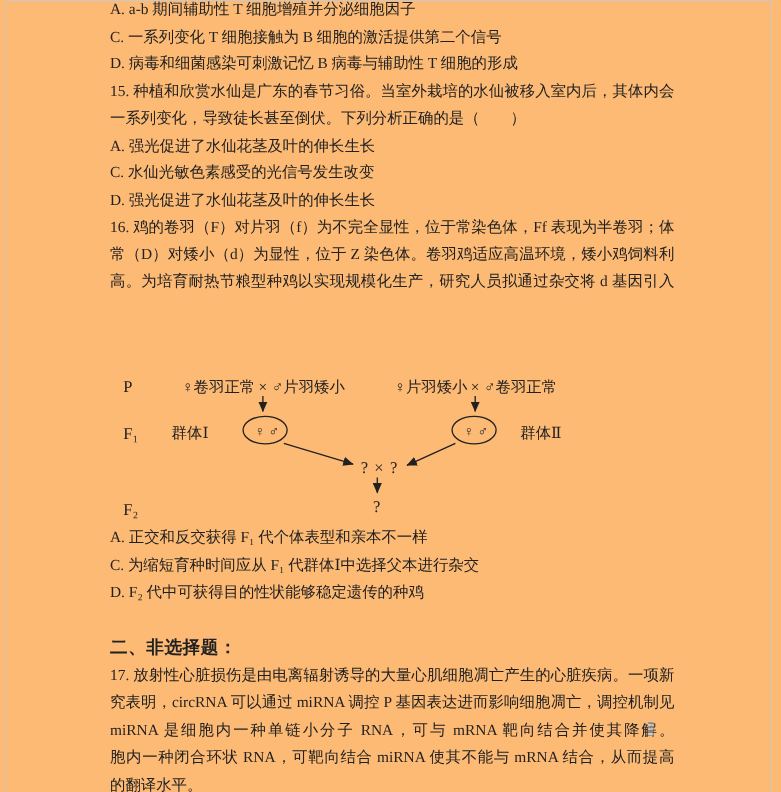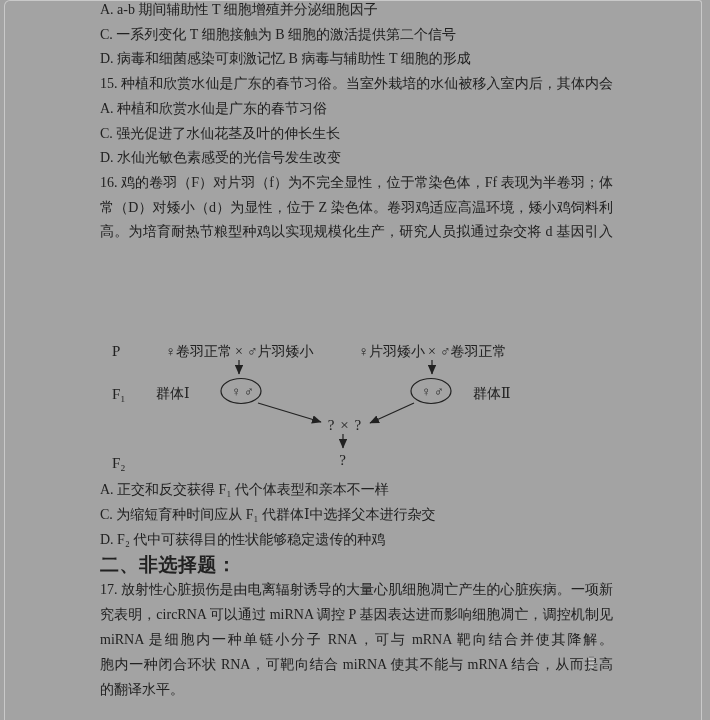--- a/index.html
+++ b/index.html
@@ -1,37 +1,37 @@
 <!DOCTYPE html>
 <html><head>
 <meta charset="utf-8">
 <style>
   html,body { margin:0; padding:0; background:#fff; }
   .page {
     position:relative;
     width:710px; height:720px;
-    background:#a3a3a3;
+    background:#fdba74;
     overflow:hidden;
     font-family:"Liberation Serif","DejaVu Serif",serif;
     color:#212121;
   }
   .frame {
     position:absolute; left:4px; top:0; width:696px; height:740px;
     border:1px solid #c9c9c9; border-bottom:none;
     border-radius:6px 3px 0 0;
     pointer-events:none;
   }
   .content { position:absolute; left:100px; width:513px; font-size:14px; }
   .block1 { top:-2px; line-height:24.7px; }
   .block2 { top:477px; line-height:25px; }
   .ln { white-space:nowrap; height:inherit; }
   .j  { white-space:normal; text-align:justify; text-align-last:justify; overflow:hidden; }
   .block1 .j { height:24.7px; }
   .block2 .j { height:25px; }
-  .heading { font-weight:bold; font-size:19px; letter-spacing:0.5px; }
+  .heading { font-weight:bold; font-size:16px; letter-spacing:0.5px;margin-top:25px; }
   .diagram { position:absolute; left:0; top:330px; width:710px; height:146px; }
   .diagram text {
     font-family:"Liberation Serif","DejaVu Serif",serif;
     fill:#212121; font-size:14px;
   }
   .diagram .gen { font-size:15px; }
   .diagram .pair { font-size:13px; letter-spacing:3px; }
   .diagram .qx { font-size:15px; letter-spacing:1px; }
   .diagram line, .diagram ellipse { stroke:#212121; stroke-width:1.2; fill:none; }
   .smudge {
@@ -44,23 +44,24 @@
 <body>
 
 <div class="page">
   <div class="frame"></div>
 
   <div class="content block1">
     <div class="ln">A. a-b 期间辅助性 T 细胞增殖并分泌细胞因子</div>
     <div class="ln">C. 一系列变化 T 细胞接触为 B 细胞的激活提供第二个信号</div>
     <div class="ln">D. 病毒和细菌感染可刺激记忆 B 病毒与辅助性 T 细胞的形成</div>
     <div class="ln j">15. 种植和欣赏水仙是广东的春节习俗。当室外栽培的水仙被移入室内后，其体内会发生</div>
-    <div class="ln">A. 种植和欣赏水仙是广东的春节习俗</div>
-    <div class="ln">C. 强光促进了水仙花茎及叶的伸长生长</div>
-    <div class="ln">D. 水仙光敏色素感受的光信号发生改变</div>
+    <div class="ln">一系列变化，导致徒长甚至倒伏。下列分析正确的是（　　）</div>
+    <div class="ln">A. 强光促进了水仙花茎及叶的伸长生长</div>
+    <div class="ln">C. 水仙光敏色素感受的光信号发生改变</div>
+    <div class="ln">D. 强光促进了水仙花茎及叶的伸长生长</div>
     <div class="ln j">16. 鸡的卷羽（F）对片羽（f）为不完全显性，位于常染色体，Ff 表现为半卷羽；体型正</div>
     <div class="ln j">常（D）对矮小（d）为显性，位于 Z 染色体。卷羽鸡适应高温环境，矮小鸡饲料利用率</div>
     <div class="ln j">高。为培育耐热节粮型种鸡以实现规模化生产，研究人员拟通过杂交将 d 基因引入广东特</div>
   </div>
 
   <svg class="diagram" viewBox="0 0 710 146">
     <defs>
       <marker id="ah" markerWidth="9" markerHeight="7" refX="7.5" refY="3.5" orient="auto">
         <path d="M0,0 L8,3.5 L0,7 z" fill="#212121"></path>
       </marker>

